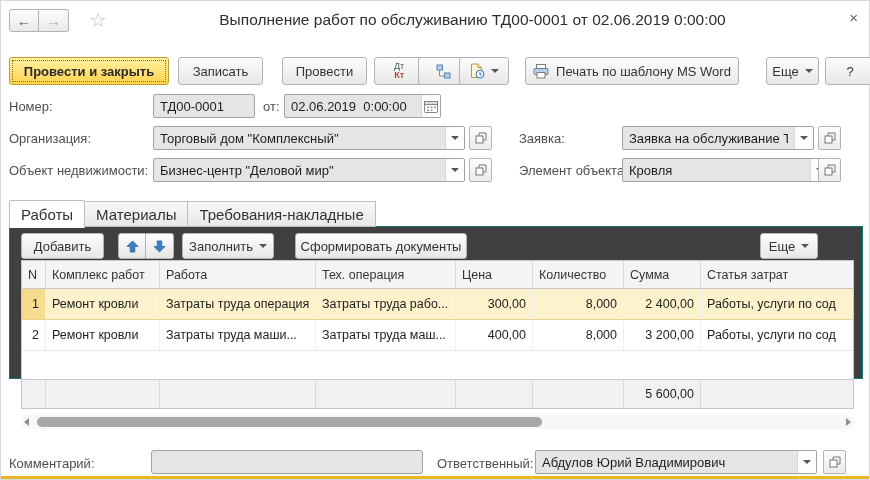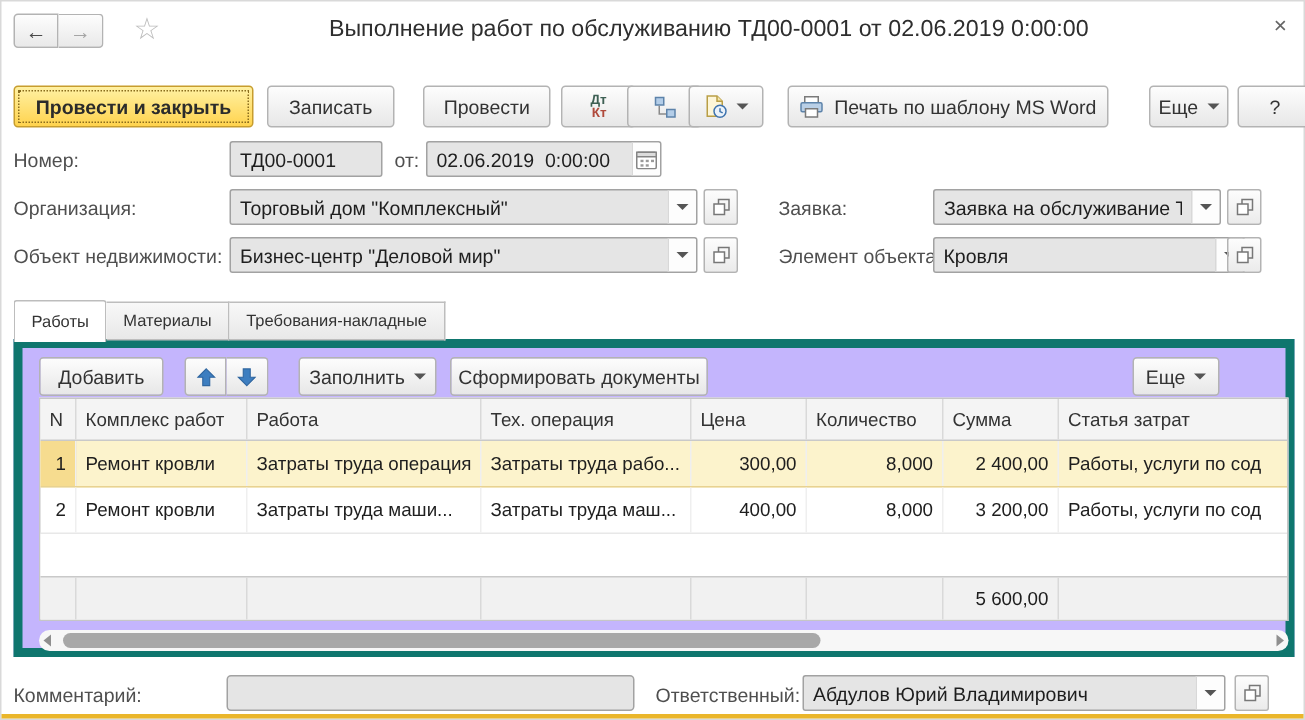--- a/index.html
+++ b/index.html
@@ -30,21 +30,21 @@
   #btn-post-close{left:8px;top:56px;width:160px;}
   #btn-save{left:177px;top:56px;width:85px;}
   #btn-post{left:281px;top:56px;width:85px;}
   #btn-dtkt{left:373px;top:56px;width:37px;}
   #btn-structure{left:417px;top:56px;width:34px;}
   #btn-docclock{left:458px;top:56px;width:50px;}
   #btn-print{left:524px;top:56px;width:214px;}
   #btn-more-top{left:765px;top:56px;width:53px;}
   #btn-help{left:824px;top:56px;width:28px;}
   .dtkt-wrap{line-height:9px;}
-  .dtkt-wrap .dt{display:block;font-size:9px;font-weight:bold;color:#3e6054;text-align:center;}
+  .dtkt-wrap .dt{display:block;font-size:9px;font-weight:normal;color:#3e6054;text-align:center;}
   .dtkt-wrap .kt{display:block;font-size:9px;font-weight:bold;color:#b04a3c;text-align:right;}
   .print-ico{margin-right:7px;display:flex;}
 
   
   .lbl{position:absolute;font-size:13px;color:#4f4f4f;white-space:nowrap;}
   #lbl-number{left:8px;top:98px;}  #lbl-date{left:262px;top:98px;}
   #lbl-org{left:8px;top:130px;}    #lbl-request{left:518px;top:130px;}
   #lbl-property{left:8px;top:162px;} #lbl-element{left:518px;top:162px;}
   #lbl-comment{left:8px;top:455px;} #lbl-resp{left:436px;top:455px;}
 
@@ -62,38 +62,38 @@
   #fld-date{left:283px;top:93px;width:157px;}
   #fld-org{left:152px;top:125px;width:312px;}     #btn-org-open{left:468px;top:125px;}
   #fld-request{left:621px;top:125px;width:192px;} #btn-request-open{left:817px;top:125px;}
   #fld-property{left:152px;top:157px;width:312px;} #btn-property-open{left:468px;top:157px;}
   #fld-element{left:621px;top:157px;width:208px;}  #btn-element-open{left:817px;top:157px;}
   #fld-comment{left:150px;top:449px;width:272px;border-radius:3px;}
   #fld-resp{left:534px;top:449px;width:282px;}     #btn-resp-open{left:822px;top:449px;}
 
   
   .tabs{position:absolute;left:8px;top:199px;display:flex;align-items:flex-end;z-index:3;}
-  .tab{height:26px;padding:0 11px;display:flex;align-items:center;font-size:11px;color:#333;
+  .tab{height:26px;padding:0 11px;display:flex;align-items:center;font-size:15px;color:#333;
     background:linear-gradient(#f8f8f8,#e8e8e8);border:1px solid #bdbdbd;border-left:none;
     box-sizing:border-box;cursor:pointer;}
   .tab:first-child{border-left:1px solid #bdbdbd;border-top-left-radius:2px;}
   .tab.active{background:#fff;height:28px;margin-bottom:-1px;border-bottom:none;
     border-top-left-radius:2px;border-top-right-radius:2px;}
 
   
-  .panel{position:absolute;left:8px;top:225px;width:854px;height:212px;border:6px solid #0f766e;
-    background:#c4b5fd;box-sizing:border-box;}
+  .panel{position:absolute;left:8px;top:225px;width:854px;height:153px;border:1px solid #0f766e;
+    background:#404040;box-sizing:border-box;}
   .panel .btn{height:26px;top:6px;}
   #btn-add{left:11px;width:83px;}
   .updown{position:absolute;left:108px;top:6px;display:flex;}
   .ud-btn{width:28px;height:26px;display:flex;align-items:center;justify-content:center;
     background:linear-gradient(#fdfdfd,#e7e7e7);border:1px solid #b3b3b3;box-sizing:border-box;cursor:pointer;}
   .ud-btn.up{border-radius:3px 0 0 3px;}
   .ud-btn.down{border-radius:0 3px 3px 0;border-left:none;}
-  #btn-fill{left:184px;width:92px;}
+  #btn-fill{left:172px;width:92px;}
   #btn-gendocs{left:285px;width:172px;}
   #btn-more-grid{right:44px;width:58px;}
 
   
   .table-wrap{position:absolute;left:11px;top:33px;width:833px;height:149px;border:1px solid #c6c6c6;
     box-sizing:border-box;display:flex;flex-direction:column;font-size:12.5px;background:#fff;}
   .trow{display:grid;grid-template-columns:24px 114px 156px 140px 77px 91px 77px 1fr;}
   .cell{padding:0 6px;display:flex;align-items:center;overflow:hidden;white-space:nowrap;
     box-sizing:border-box;color:#1e1e1e;}
   .num{justify-content:flex-end;}

